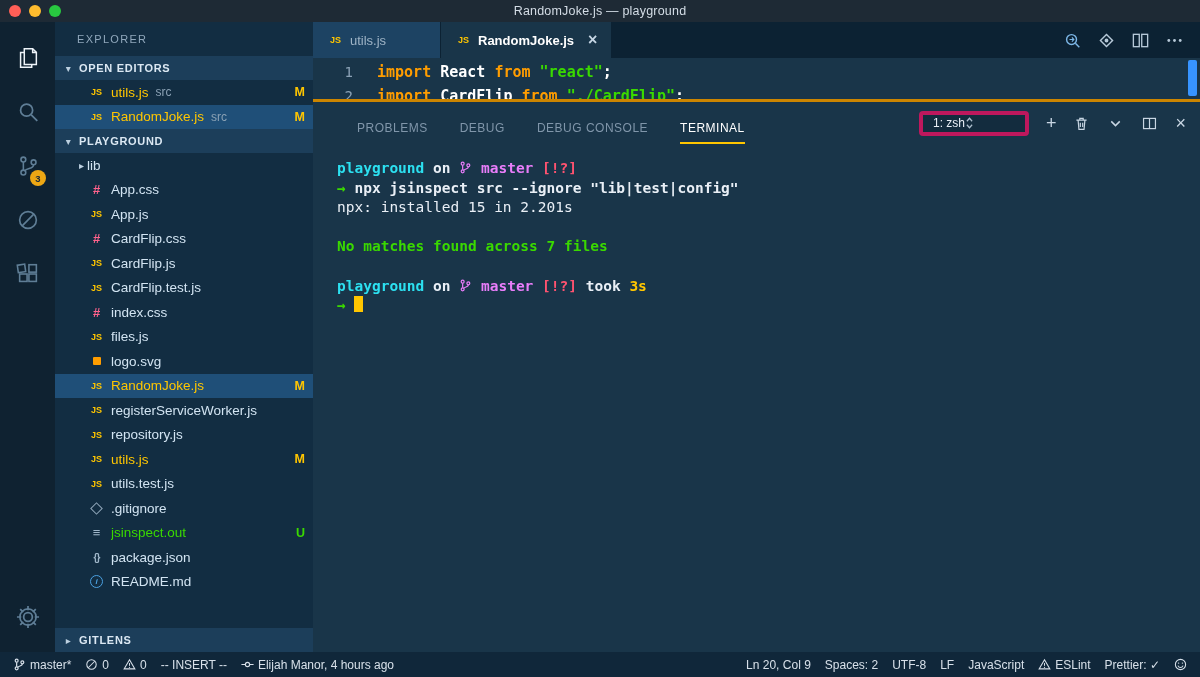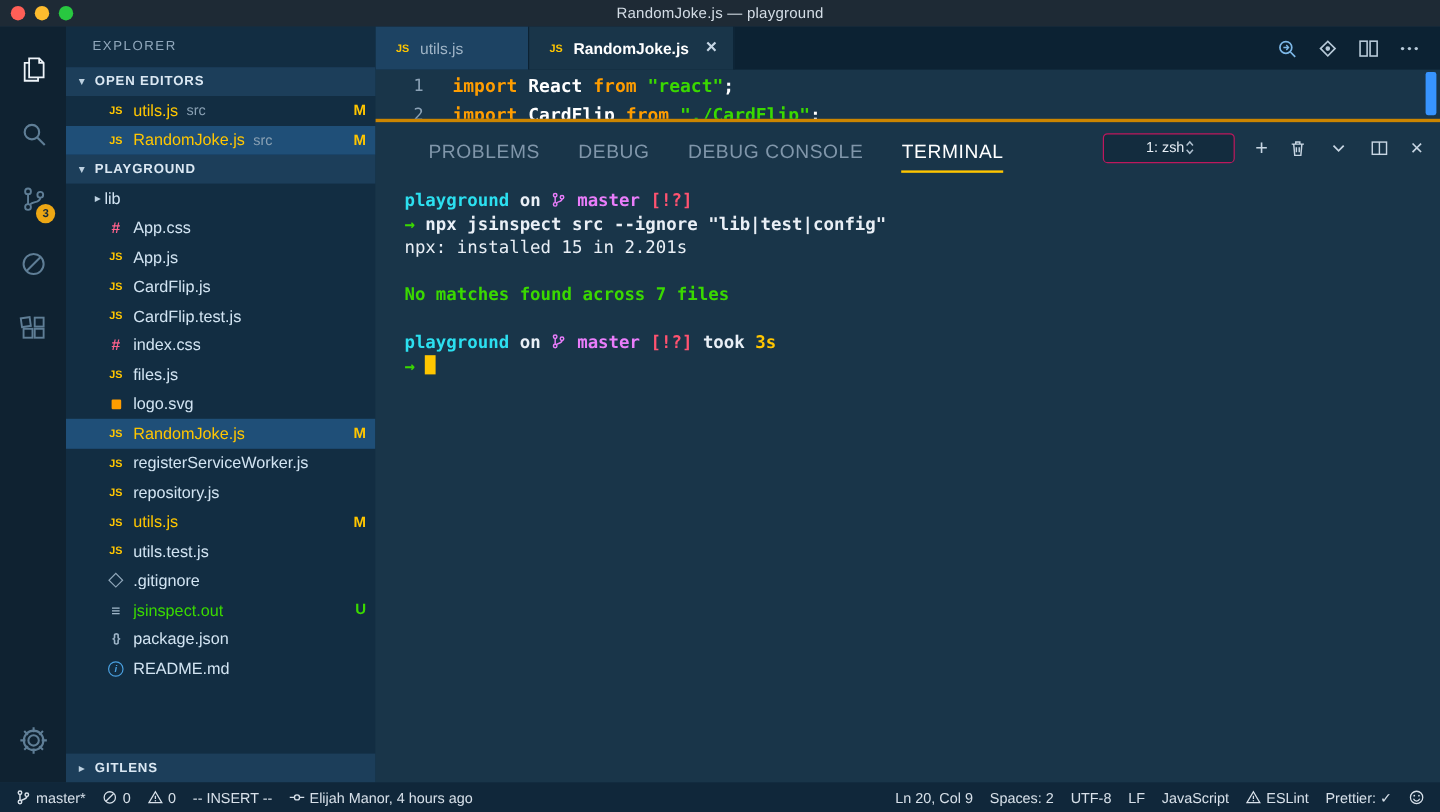--- a/index.html
+++ b/index.html
@@ -80,24 +80,24 @@
   .tok-plain{color:#ffffff}
   .tok-string{color:var(--green)}
   .scroll-thumb{position:absolute;top:2px;right:3px;width:9px;height:36px;background:#3794ff;border-radius:2px}
 
   .sash{height:3px;flex:none;background:#cc8500;cursor:row-resize}
 
   
   .panel{flex:1;display:flex;flex-direction:column;min-height:0;background:var(--editor-bg)}
   .panel-header{height:42px;flex:none;display:flex;align-items:center;justify-content:space-between;padding:0 14px 0 44px}
   #panel-tabs{display:flex;gap:32px;height:100%;align-items:stretch}
-  .ptab{font-size:16px;letter-spacing:.5px;color:#8096aa;display:flex;align-items:center;border-bottom:2px solid transparent;padding-top:12px;cursor:pointer}
+  .ptab{font-size:12px;letter-spacing:.5px;color:#8096aa;display:flex;align-items:center;border-bottom:2px solid transparent;padding-top:12px;cursor:pointer}
   .ptab.active{color:#fff;border-bottom-color:var(--yellow)}
   .panel-right{display:flex;align-items:center;gap:17px}
-  .shell-select{display:flex;align-items:center;justify-content:center;background:#132c3e;border:1px solid #be185d;border-radius:4px;height:25px;padding:0 7px 0 10px;font-size:12px;color:#e8eff6;min-width:110px;cursor:pointer}
+  .shell-select{display:flex;align-items:center;justify-content:flex-start;background:#132c3e;border:4px solid #be185d;border-radius:4px;height:25px;padding:0 7px 0 10px;font-size:12px;color:#e8eff6;min-width:110px;cursor:pointer}
   .shell-select svg{width:9px;height:14px;color:#aebfce}
   .p-act{color:#c8d6e3;display:flex;align-items:center;justify-content:center;cursor:pointer;font-size:18px;line-height:1}
   .p-act svg{width:17px;height:17px}
 
   .terminal{flex:1;min-height:0;padding:15px 0 0 24px;font-family:"DejaVu Sans Mono","Liberation Mono",monospace;font-size:14.5px;font-weight:700;line-height:19.6px;color:#e9eff6;cursor:text}
   .tline{white-space:pre}
   .c-cyan{color:var(--cyan)}.c-green{color:var(--green)}.c-magenta{color:var(--magenta)}
   .c-red{color:var(--red)}.c-yellow{color:var(--yellow)}.c-fg{color:#e9eff6}
   .w-normal{font-weight:400}
   .t-icn svg{width:13px;height:13px;vertical-align:-1px}
@@ -219,20 +219,24 @@
             <span class="chev">▸</span>
             <span class="fname">lib</span>
           </div>
           <div class="row">
             <span class="fi fi-css"></span>
             <span class="fname">App.css</span>
           </div>
           <div class="row">
             <span class="fi fi-js"></span>
             <span class="fname">App.js</span>
+          </div>
+          <div class="row">
+            <span class="fi fi-css"></span>
+            <span class="fname">CardFlip.css</span>
           </div>
           <div class="row">
             <span class="fi fi-js"></span>
             <span class="fname">CardFlip.js</span>
           </div>
           <div class="row">
             <span class="fi fi-js"></span>
             <span class="fname">CardFlip.test.js</span>
           </div>
           <div class="row">

